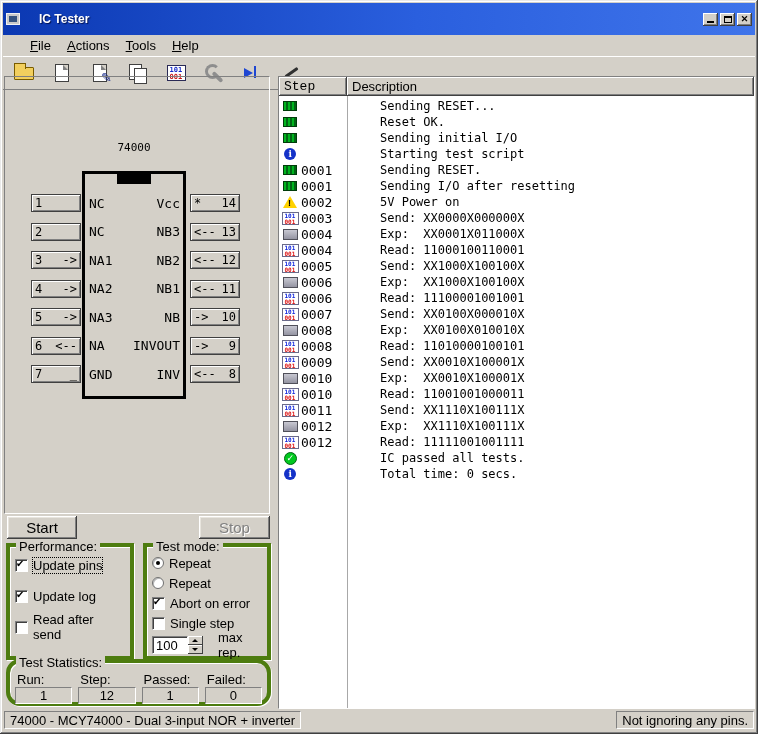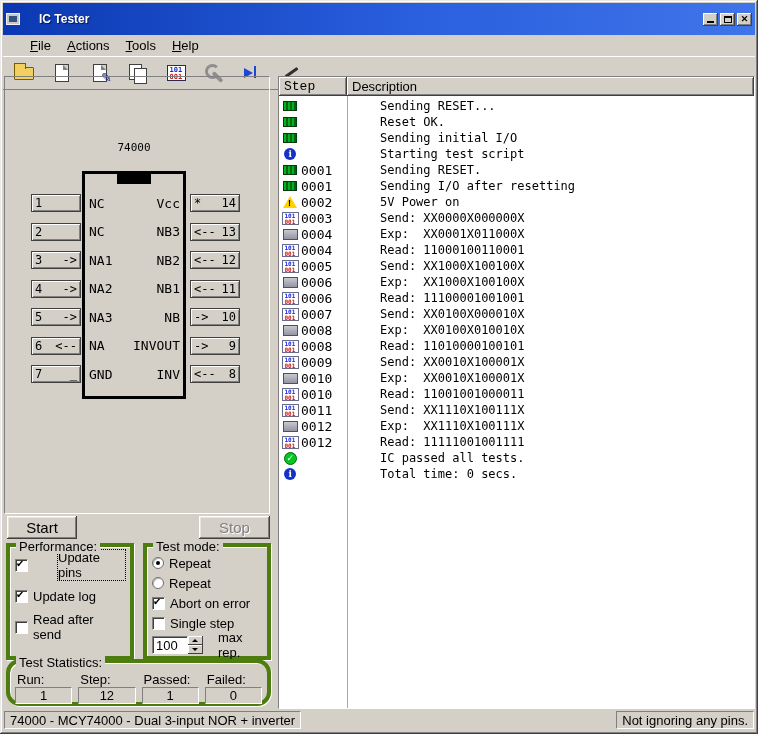--- a/index.html
+++ b/index.html
@@ -93,21 +93,21 @@
   .perf .group-body { padding:8px 5px 0; }
   .perf .check-row { margin-bottom:11px; }
   .mode .group-body { padding:6px 5px 0; }
   .check-row { display:flex; align-items:center; gap:5px; height:20px; }
   .checkbox { width:13px; height:13px; background:#fff; flex:none; position:relative;
     border:1px solid; border-color:#808080 #fff #fff #808080; box-shadow: inset 1px 1px 0 #404040; }
   .checkbox.on::after { content:"✔"; font-family:"DejaVu Sans",sans-serif; position:absolute; left:0px; top:-2px; font-size:10px; }
   .radio { width:12px; height:12px; border-radius:50%; background:#fff; flex:none; position:relative;
     border:1px solid #707070; box-shadow: inset 1px 1px 0 #b8b8b8; }
   .radio.on::after { content:""; position:absolute; left:3px; top:3px; width:4px; height:4px; border-radius:50%; background:#000; }
-  .check-label.focus { outline:1px dotted #000;margin-left:25px; }
+  .check-label.focus { outline:1px dotted #000; }
   .spin-row { display:flex; align-items:center; gap:15px; margin-top:2px; height:20px; }
   .spin-wrap { display:flex; }
   .spin-input { width:36px; height:18px; background:#fff; font-family:inherit; font-size:13px; padding:0 3px;
     border:1px solid; border-color:#808080 #fff #fff #808080; box-shadow: inset 1px 1px 0 #404040; }
   .spin-btns { display:flex; flex-direction:column; }
   .spin-up, .spin-down { width:15px; height:9px; background:#d4d0c8; position:relative;
     box-shadow: inset -1px -1px 0 #404040, inset 1px 1px 0 #fff; }
   .spin-up::after { content:""; position:absolute; left:4px; top:3px;
     border-left:3px solid transparent; border-right:3px solid transparent; border-bottom:3px solid #000; }
   .spin-down::after { content:""; position:absolute; left:4px; top:3px;

